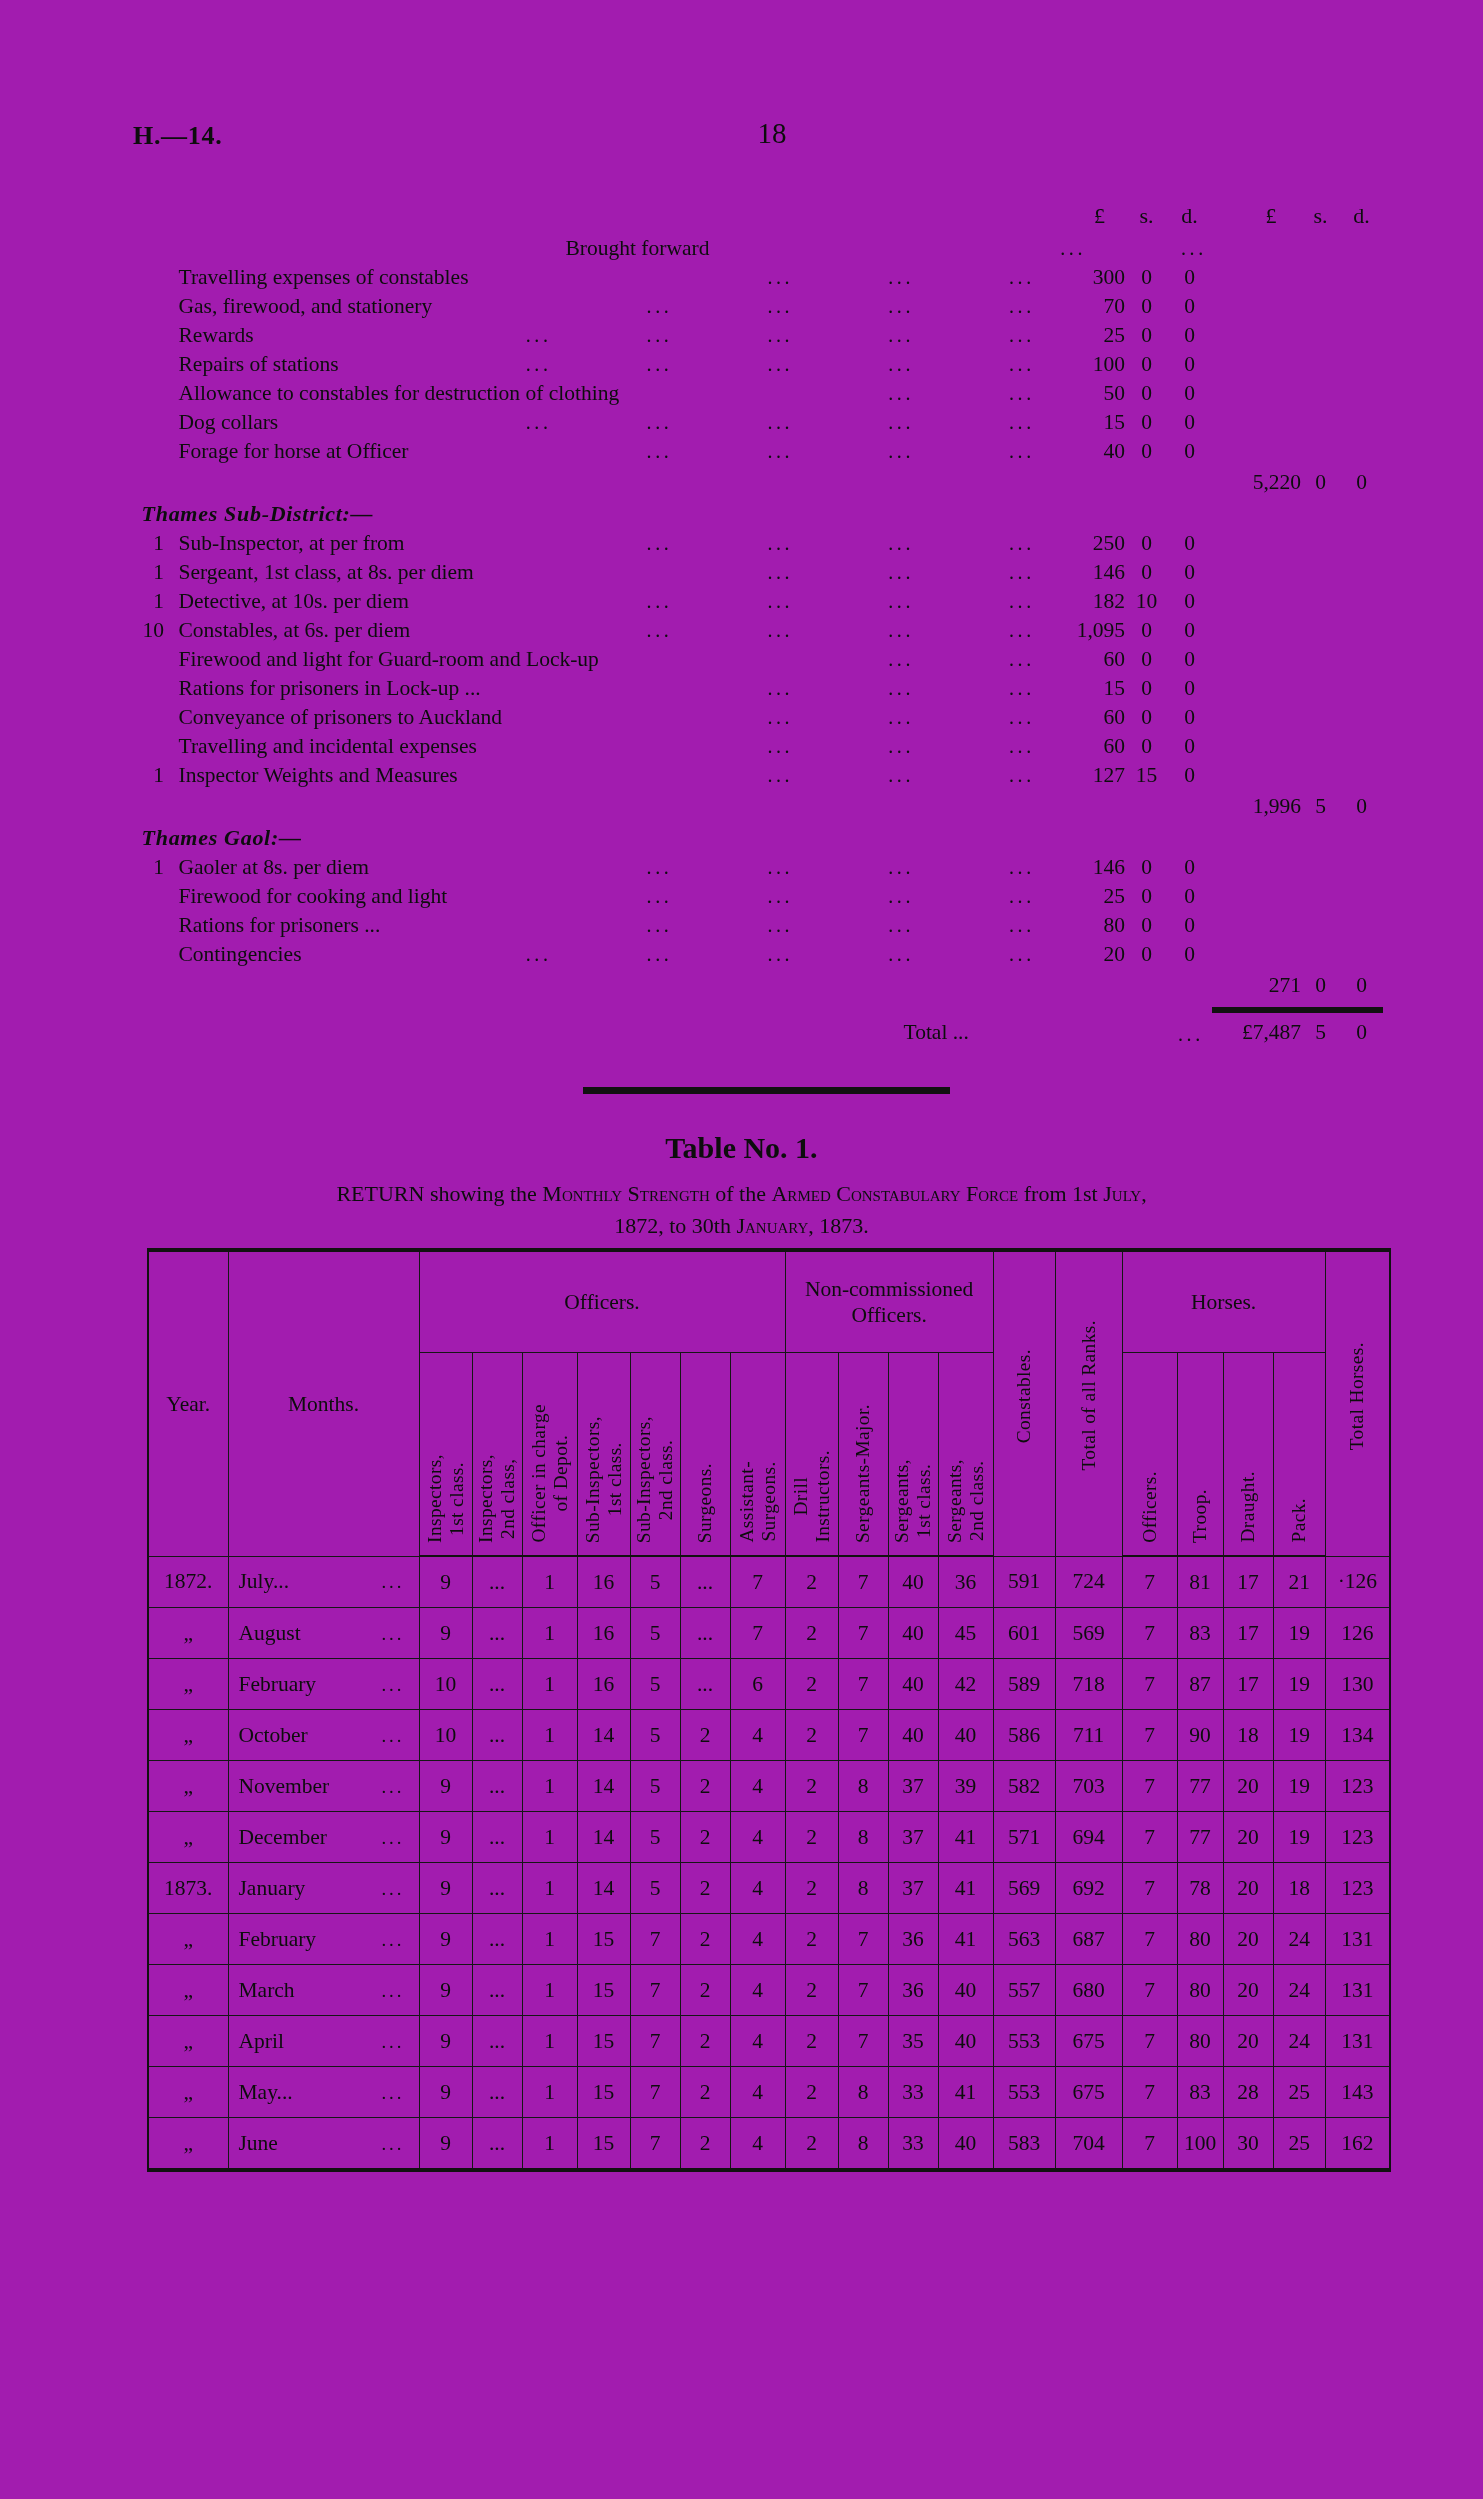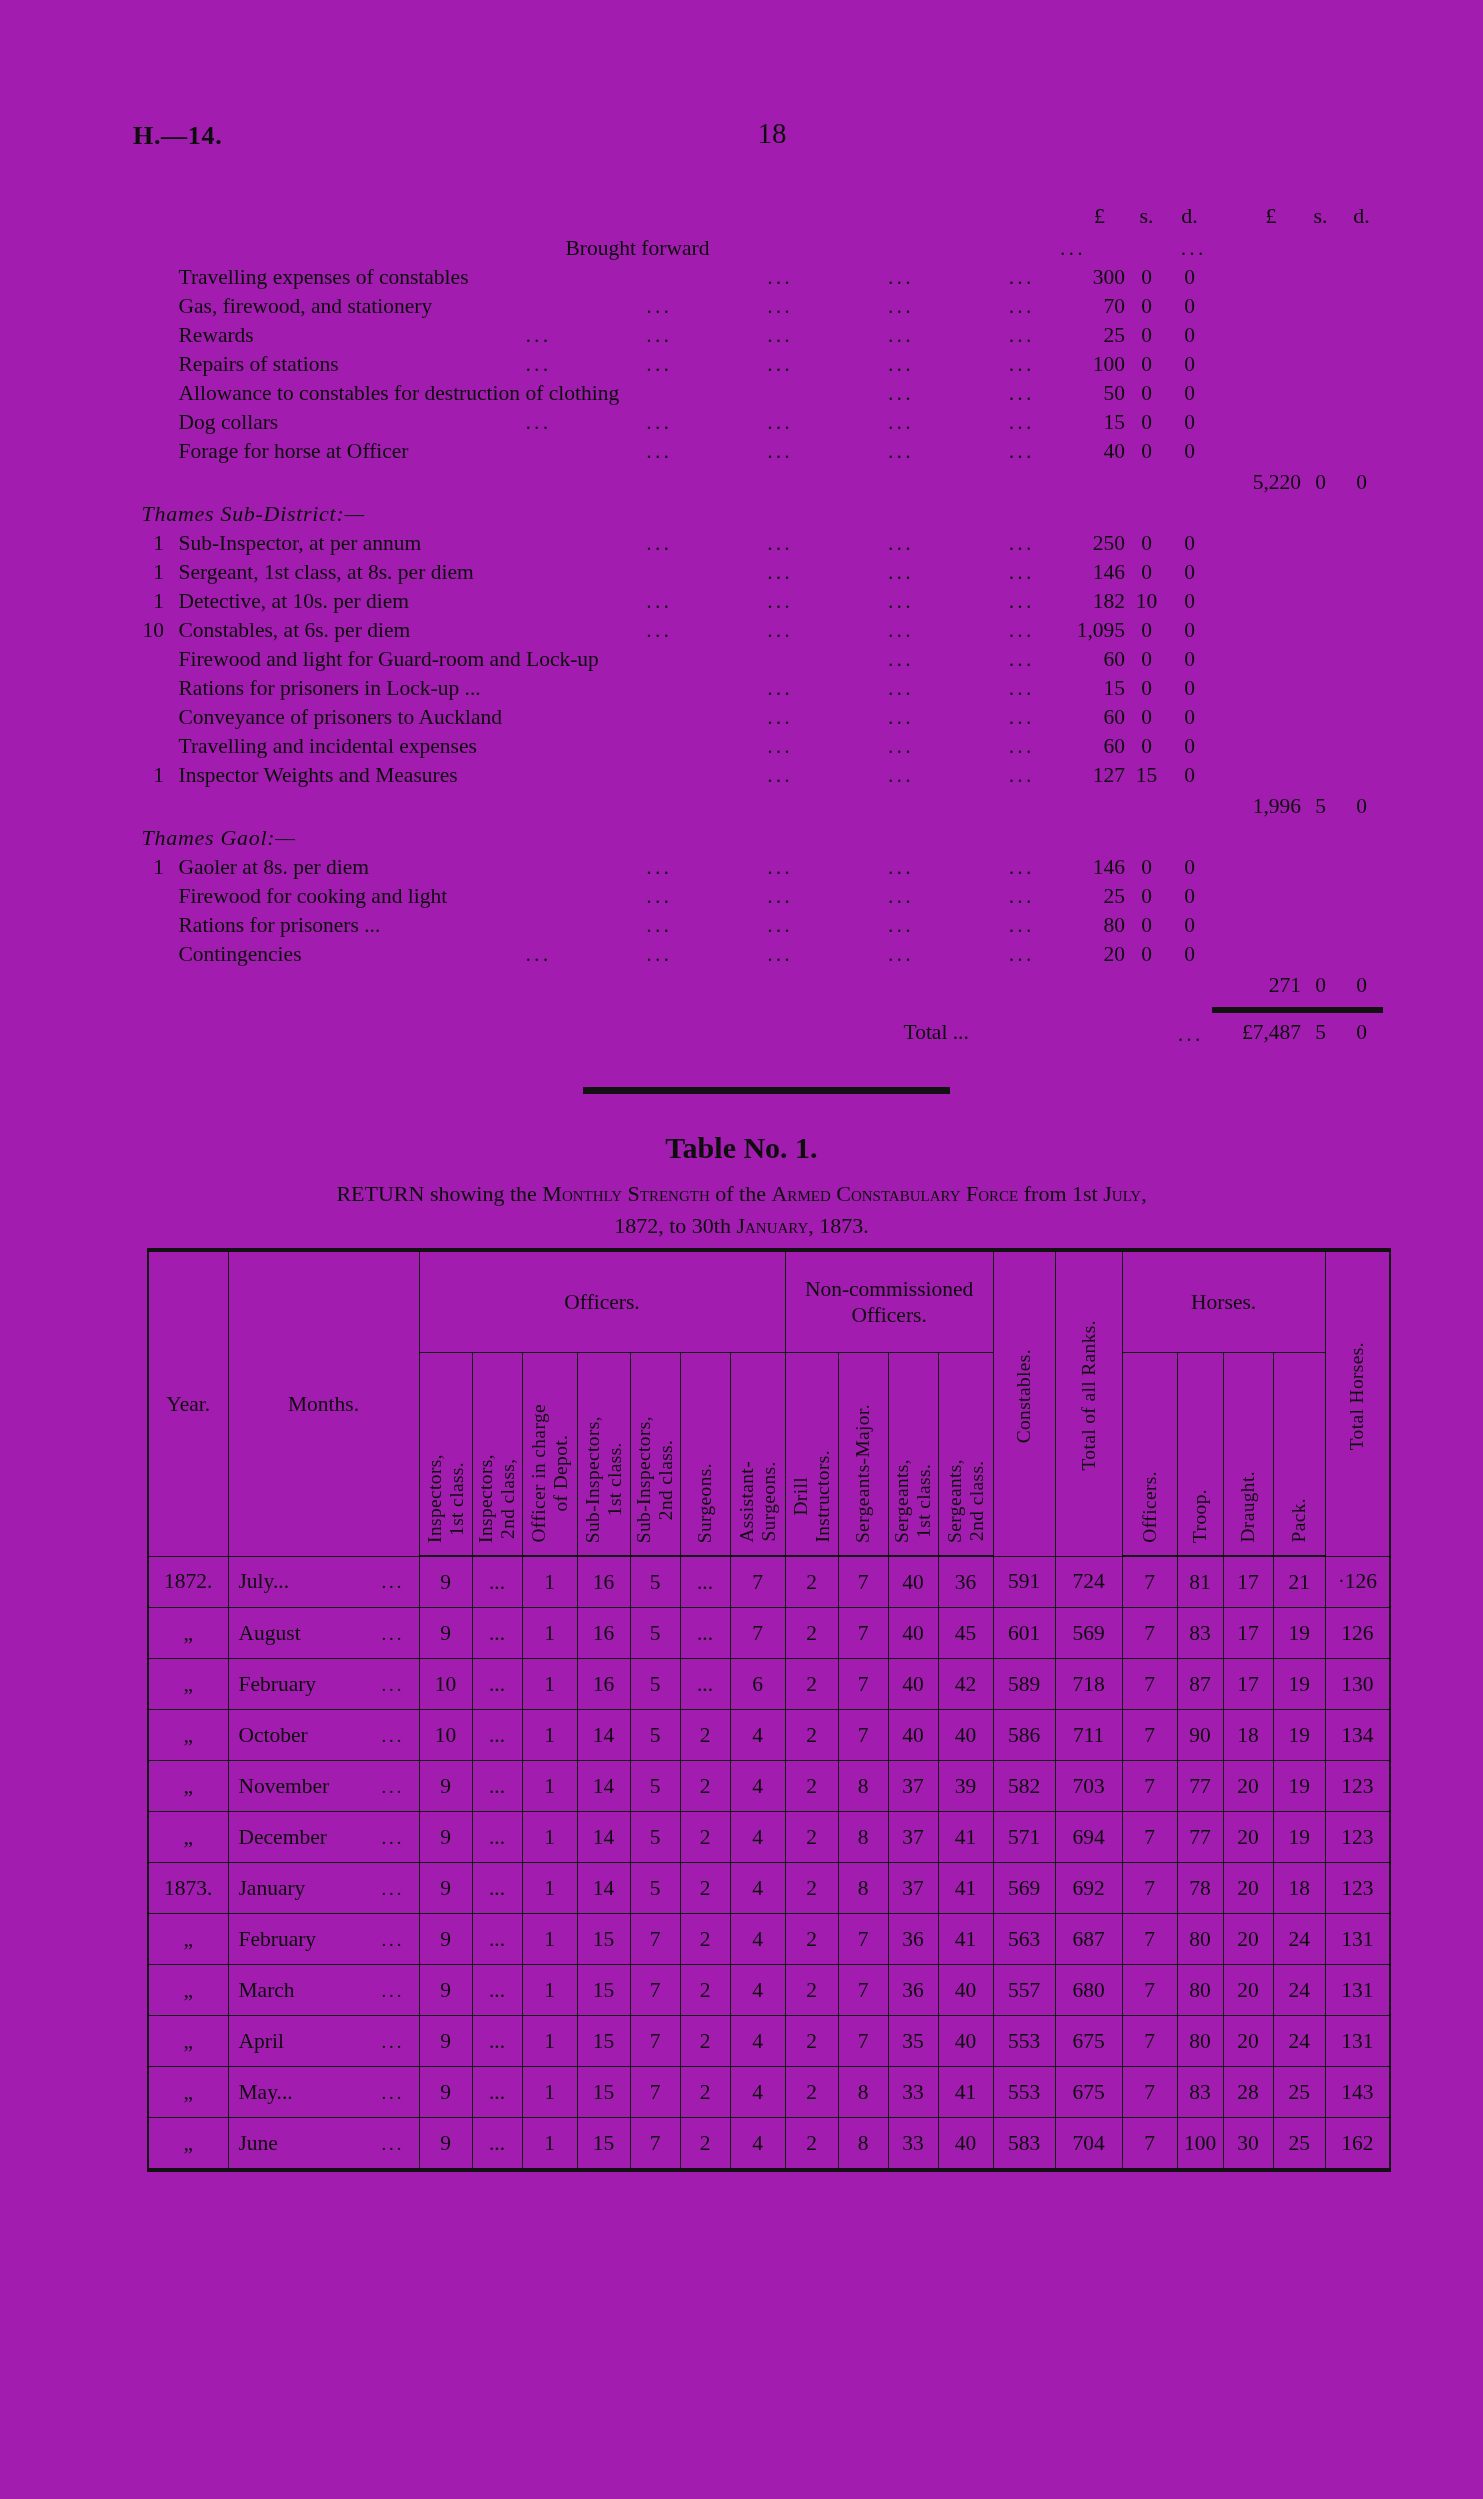--- a/index.html
+++ b/index.html
@@ -30,21 +30,21 @@
   .b1{flex:0 0 90px;text-align:right;box-sizing:border-box;}
   .b2{flex:0 0 39px;text-align:center;}
   .b3{flex:0 0 43px;text-align:center;}
   .hdr .a1{padding-right:20px;}
   .hdr .b1{padding-right:24.4px;}
   .arange{flex:0 0 169px;align-self:center;}
   .dash{width:135px;margin-left:4.3px;border-top:5px solid #111;}
   .brought .lbl{margin-left:387px;}
   .total-row .lbl{margin-left:759px;}
   .rule-row .rule{margin-left:auto;width:171px;border-top:6.5px solid #111;}
-  .sect .lbl{padding-left:8.6px;letter-spacing:0.7px;}
+  .sect .lbl{padding-left:8.6px;letter-spacing:0.7px;font-weight:bold;}
 
   
   .divider-bar{position:absolute;top:1087px;left:583px;width:367px;height:6.5px;background:#111;}
   .table-title{position:absolute;top:1131px;left:0;right:0;margin:0;text-align:center;
                font-size:30px;font-weight:bold;}
   .caption{position:absolute;top:1178px;left:0;right:0;margin:0;text-align:center;
            font-size:22px;line-height:32px;}
   .caption .sc{font-variant:small-caps;}
 
   
@@ -220,21 +220,21 @@
         <span class="arange"><i class="dash"></i></span>
         <span class="b1">5,220</span>
         <span class="b2">0</span>
         <span class="b3">0</span>
       </div>
       <div class="arow sect">
         <span class="lbl">Thames Sub-District:—</span>
       </div>
       <div class="arow">
         <span class="qty">1</span>
-        <span class="lbl">Sub-Inspector, at per annum</span>
+        <span class="lbl">Sub-Inspector, at per from</span>
         <span class="dots">
           <span class="dg">...</span>
           <span class="dg">...</span>
           <span class="dg">...</span>
           <span class="dg">...</span>
         </span>
         <span class="a1">250</span>
         <span class="a2">0</span>
         <span class="a3">0</span>
         <span class="b1"></span>

